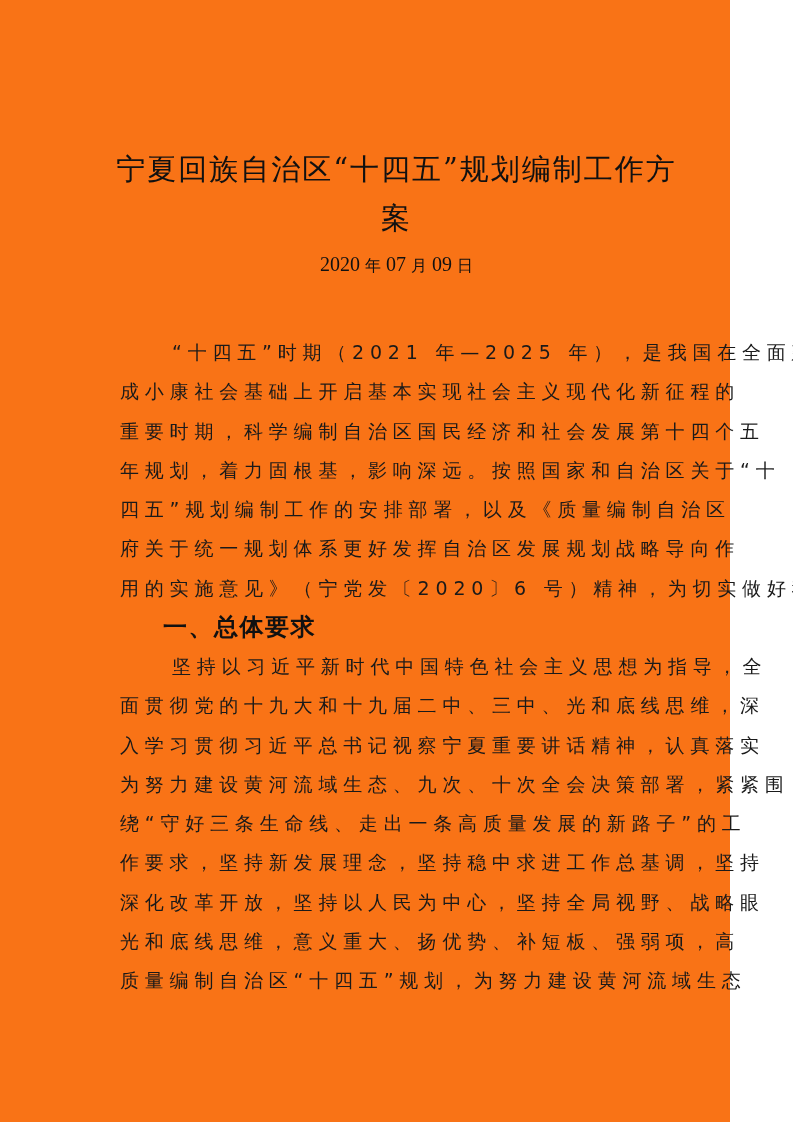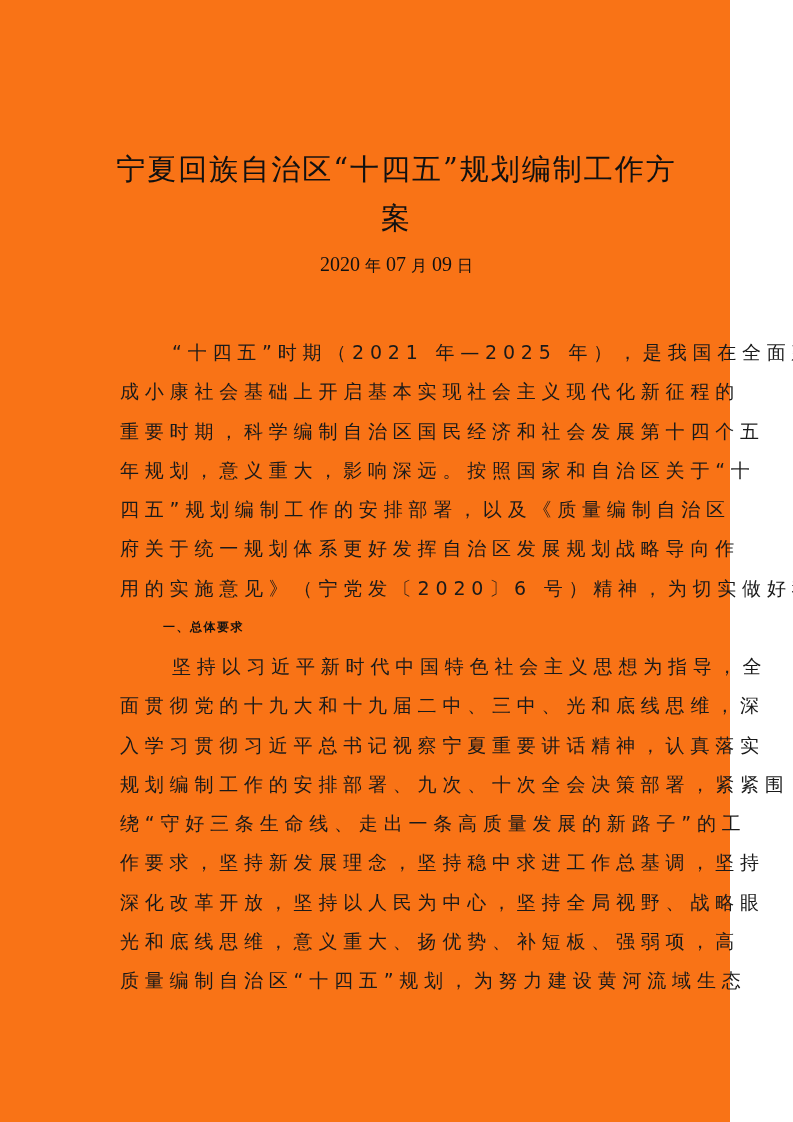--- a/index.html
+++ b/index.html
@@ -70,21 +70,21 @@
     font-family: "DejaVu Sans", sans-serif;
     font-weight: normal;
   }
   .line.indent { padding-left: 52px; }
   .heading {
     display: block;
     height: 39.25px;
     padding-left: 43px;
     font-family: "DejaVu Sans", sans-serif;
     font-weight: bold;
-    font-size: 12px;
+    font-size: 24px;
     letter-spacing: 1.5px;
     color: #111;
   }
 </style>
 </head>
 <body>
 
 <div class="page">
 
   <h1 class="title title-line1">宁夏回族自治区“十四五”规划编制工作方</h1>
@@ -98,33 +98,33 @@
     <span>09</span>
     <span class="cjk">日</span>
   </div>
 
   <div class="body-text">
 
     <div>
       <span class="line indent">“十四五”时期（2021 年—2025 年），是我国在全面建</span>
       <span class="line">成小康社会基础上开启基本实现社会主义现代化新征程的</span>
       <span class="line">重要时期，科学编制自治区国民经济和社会发展第十四个五</span>
-      <span class="line">年规划，意义重大，影响深远。按照国家和自治区关于“十</span>
+      <span class="line">年规划，着力固根基，影响深远。按照国家和自治区关于“十</span>
       <span class="line">四五”规划编制工作的安排部署，以及《质量编制自治区</span>
       <span class="line">府关于统一规划体系更好发挥自治区发展规划战略导向作</span>
       <span class="line">用的实施意见》（宁党发〔2020〕6 号）精神，为切实做好我</span>
     </div>
 
     <span class="heading">一、总体要求</span>
 
     <div>
       <span class="line indent">坚持以习近平新时代中国特色社会主义思想为指导，全</span>
       <span class="line">面贯彻党的十九大和十九届二中、三中、光和底线思维，深</span>
       <span class="line">入学习贯彻习近平总书记视察宁夏重要讲话精神，认真落实</span>
-      <span class="line">规划编制工作的安排部署、九次、十次全会决策部署，紧紧围</span>
+      <span class="line">为努力建设黄河流域生态、九次、十次全会决策部署，紧紧围</span>
       <span class="line">绕“守好三条生命线、走出一条高质量发展的新路子”的工</span>
       <span class="line">作要求，坚持新发展理念，坚持稳中求进工作总基调，坚持</span>
       <span class="line">深化改革开放，坚持以人民为中心，坚持全局视野、战略眼</span>
       <span class="line">光和底线思维，意义重大、扬优势、补短板、强弱项，高</span>
       <span class="line">质量编制自治区“十四五”规划，为努力建设黄河流域生态</span>
     </div>
   </div>
 
 </div>
 

